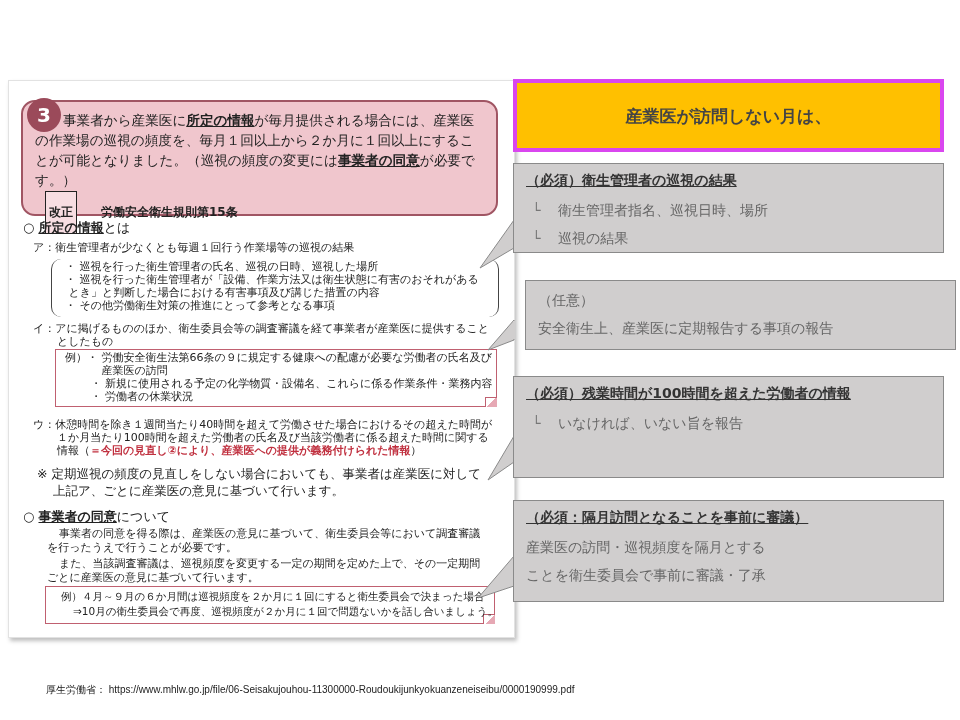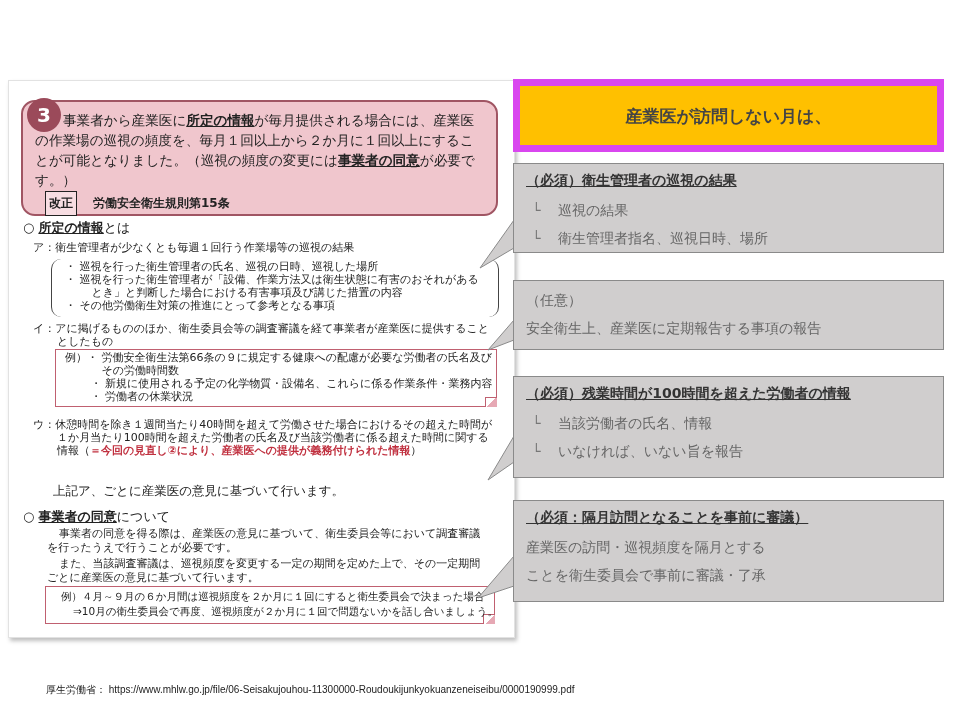--- a/index.html
+++ b/index.html
@@ -20,21 +20,21 @@
     position: absolute; left: 4px; top: -4px; width: 34px; height: 34px; border-radius: 50%;
     background: #9b4a5a; color: #fff; font-weight: bold; font-size: 20px;
     display: flex; align-items: center; justify-content: center;
   }
   .pink-text {
     position: absolute; left: 12px; top: 8px; width: 452px;
     font-size: 13.6px; line-height: 20px; color: #222; text-indent: 28px;
   }
   .pink-text b { text-decoration: underline; }
   .law-line { position: absolute; left: 22px; top: 89px; font-size: 12px; font-weight: bold; color: #222; }
-  .law-tag { display: inline-block; border: 1.5px solid #222; padding: 3px 3px; margin-right: 16px; background: #f7dde2; text-align: center; }
+  .law-tag { display: inline-block; border: 1.5px solid #222; padding: 12px 3px; margin-right: 24px; background: #f7dde2; text-align: center; }
 
   .sec-head { position: absolute; left: 14px; font-size: 13px; color: #222; }
   .sec-head b { text-decoration: underline; }
   .item { position: absolute; font-size: 11px; line-height: 13.5px; color: #222; }
   .bracket-box {
     position: absolute; left: 42px; top: 178px; width: 448px; height: 58px;
     border-left: 1.5px solid #444; border-right: 1.5px solid #444; border-radius: 10px;
   }
   .red-box {
     position: absolute; border: 1.5px solid #c06070; background: #fff;
@@ -42,21 +42,21 @@
   .fold {
     position: absolute; right: -1px; bottom: -1px; width: 12px; height: 10px;
     background: linear-gradient(135deg, #fff 50%, #e6a8b4 50%);
     border-left: 1px solid #c06070; border-top: 1px solid #c06070;
   }
   .red-text { color: #c0303f; font-weight: bold; }
 
   
   .header-box {
     position: absolute; left: 513px; top: 79px; width: 431px; height: 73px;
-    background: #ffc000; border: 7px solid #d946ef;
+    background: #ffc000; border: 4px solid #d946ef;
     display: flex; flex-direction: column; align-items: center; justify-content: center;
     font-weight: bold; font-size: 17px; line-height: 24px; color: #444;
   }
   .callout {
     position: absolute; left: 513px; width: 431px; background: #d0cece; border: 1px solid #8a8a8a;
     padding: 8px 12px; color: #666; font-size: 14px;
   }
   .callout .title { font-weight: bold; color: #333; text-decoration: underline; font-size: 14px; margin-bottom: 6px; }
   .callout .line { line-height: 28px; }
   .callout .sub { padding-left: 6px; }
@@ -85,39 +85,40 @@
 
   <div class="sec-head" style="top:138px;">
     <span>○</span>
     <b>所定の情報</b><span>とは</span>
   </div>
 
   <div class="item" style="left:24px; top:160px;">ア：衛生管理者が少なくとも毎週１回行う作業場等の巡視の結果</div>
   <div class="bracket-box"></div>
   <div class="item" style="left:56px; top:179px;">・ 巡視を行った衛生管理者の氏名、巡視の日時、巡視した場所</div>
   <div class="item" style="left:56px; top:192px;">・ 巡視を行った衛生管理者が「設備、作業方法又は衛生状態に有害のおそれがある</div>
-  <div class="item" style="left:68px; top:205px;">　 とき」と判断した場合における有害事項及び講じた措置の内容</div>
+  <div class="item" style="left:45px; top:205px;">　 とき」と判断した場合における有害事項及び講じた措置の内容</div>
   <div class="item" style="left:56px; top:218px;">・ その他労働衛生対策の推進にとって参考となる事項</div>
 
   <div class="item" style="left:24px; top:241px;">イ：アに掲げるもののほか、衛生委員会等の調査審議を経て事業者が産業医に提供すること</div>
   <div class="item" style="left:48px; top:254px;">としたもの</div>
   <div class="red-box" style="left:46px; top:268px; width:442px; height:58px;">
     <div class="fold"></div>
   </div>
   <div class="item" style="left:56px; top:270px;">例）・ 労働安全衛生法第66条の９に規定する健康への配慮が必要な労働者の氏名及び</div>
-  <div class="item" style="left:56px; top:283px;">　　　 その労働時間数</div>
+  <div class="item" style="left:56px; top:283px;">　　　 産業医の訪問</div>
   <div class="item" style="left:56px; top:296px;">　　 ・ 新規に使用される予定の化学物質・設備名、これらに係る作業条件・業務内容</div>
   <div class="item" style="left:56px; top:309px;">　　 ・ 労働者の休業状況</div>
 
   <div class="item" style="left:24px; top:337px;">ウ：休憩時間を除き１週間当たり40時間を超えて労働させた場合におけるその超えた時間が</div>
   <div class="item" style="left:48px; top:350px;">１か月当たり100時間を超えた労働者の氏名及び当該労働者に係る超えた時間に関する</div>
   <div class="item" style="left:48px; top:363px;">
     <span>情報（</span><span class="red-text">＝今回の見直し②により、産業医への提供が義務付けられた情報</span><span>）</span>
   </div>
 
+  <div class="item" style="left:28px; top:384px; font-size:12.5px; line-height:17px;">※ 定期巡視の頻度の見直しをしない場合においても、事業者は産業医に対して</div>
   <div class="item" style="left:44px; top:401px; font-size:12.5px; line-height:17px;">上記ア、ごとに産業医の意見に基づいて行います。</div>
 
   <div class="sec-head" style="top:427px;">
     <span>○</span>
     <b>事業者の同意</b><span>について</span>
   </div>
   <div class="item" style="left:50px; top:446px;">事業者の同意を得る際は、産業医の意見に基づいて、衛生委員会等において調査審議</div>
   <div class="item" style="left:38px; top:460px;">を行ったうえで行うことが必要です。</div>
   <div class="item" style="left:50px; top:476px;">また、当該調査審議は、巡視頻度を変更する一定の期間を定めた上で、その一定期間</div>
   <div class="item" style="left:38px; top:490px;">ごとに産業医の意見に基づいて行います。</div>
@@ -138,32 +139,31 @@
   <line x1="514" y1="437" x2="514" y2="461" stroke="#d0cece" stroke-width="2"></line>
   <line x1="514" y1="557" x2="514" y2="585" stroke="#d0cece" stroke-width="2"></line>
 </svg>
 
 <div class="header-box">
   <div>産業医が訪問しない月は、</div>
 </div>
 
 <div class="callout" style="top:163px; height:90px;">
   <div class="title">（必須）衛生管理者の巡視の結果</div>
+  <div class="line sub"><span class="mark">└</span><span>衛生管理者指名、巡視日時、場所</span></div>
   <div class="line sub"><span class="mark">└</span><span>巡視の結果</span></div>
-  <div class="line sub"><span class="mark">└</span><span>衛生管理者指名、巡視日時、場所</span></div>
 </div>
 
-<div class="callout" style="top:280px; height:70px;">
+<div class="callout" style="top:280px; height:70px;margin-left:12px;">
   <div class="line" style="line-height:22px; margin-bottom:6px;">（任意）</div>
   <div class="line" style="line-height:22px;">安全衛生上、産業医に定期報告する事項の報告</div>
 </div>
 
 <div class="callout" style="top:376px; height:102px;">
   <div class="title">（必須）残業時間が100時間を超えた労働者の情報</div>
-  <div class="line sub"><span class="mark">└</span><span>当該労働者の氏名、情報</span></div>
   <div class="line sub"><span class="mark">└</span><span>いなければ、いない旨を報告</span></div>
 </div>
 
 <div class="callout" style="top:500px; height:102px;">
   <div class="title">（必須：隔月訪問となることを事前に審議）</div>
   <div class="line">産業医の訪問・巡視頻度を隔月とする</div>
   <div class="line">ことを衛生委員会で事前に審議・了承</div>
 </div>
 
 <div class="footer">

